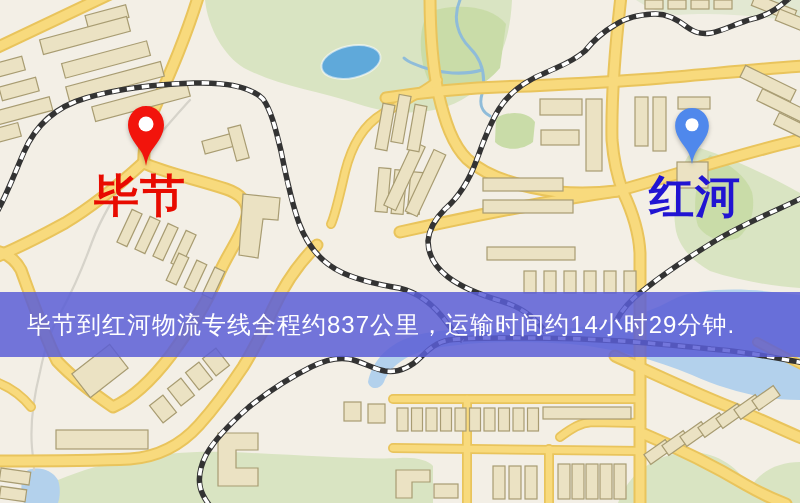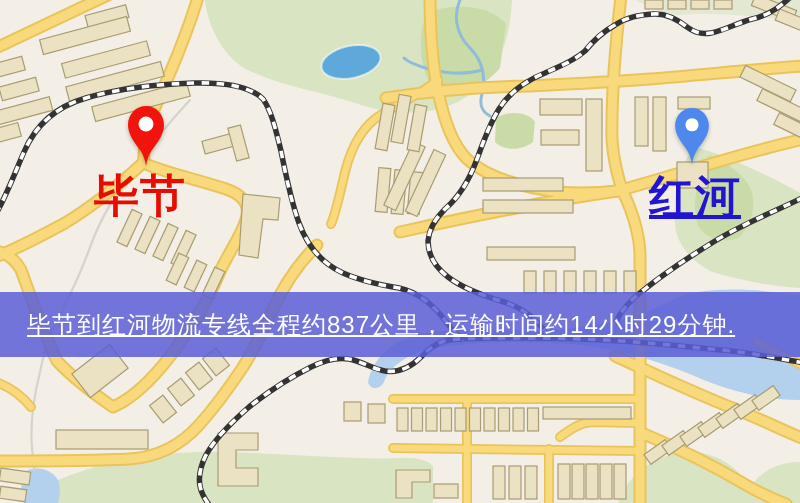--- a/index.html
+++ b/index.html
@@ -24,25 +24,25 @@
   .bld{fill:var(--building-fill);stroke:var(--building-stroke);stroke-width:1.2;}
 
   .rail-base{stroke:var(--railway-dark);stroke-width:5.5;fill:none;stroke-linecap:butt;}
   .rail-dash{stroke:var(--railway-light);stroke-width:3.6;fill:none;stroke-dasharray:7.5 7.5;stroke-linecap:butt;}
 
   .pin{position:absolute;filter:drop-shadow(0 2px 2px rgba(0,0,0,.25));z-index:6;}
   .pin svg{display:block;}
   .place-label{position:absolute;width:110px;text-align:center;font-size:45px;font-weight:bold;
                line-height:1;letter-spacing:1px;z-index:6;white-space:nowrap;}
   #origin-label{color:var(--origin-label-color);font-family:Liberation Serif, serif;}
-  #destination-label{color:var(--destination-label-color);text-decoration:underline;}
+  #destination-label{color:var(--destination-label-color);}
 
   #route-banner{position:absolute;left:0;top:292px;width:800px;height:65px;z-index:5;
                 background:var(--banner-bg);display:flex;align-items:center;
-                padding-left:27px;color:var(--banner-text);font-size:24px;letter-spacing:1px;text-decoration:underline;}
+                padding-left:27px;color:var(--banner-text);font-size:24px;letter-spacing:1px;}
 </style>
 </head>
 <body>
 
 <div id="stage">
 
   <svg id="map-svg" viewBox="0 0 800 503" aria-hidden="true">
     <defs>
       <path id="rdA" d="M-4,48 L110,-6"></path>
       <path id="rdC" d="M199,-6 C186,38 167,80 153,112 C147,132 143,152 144,163 C162,172 196,179 226,189 C241,194 249,203 247,215 C244,233 228,252 218,276 C206,305 189,330 171,355 C152,380 131,399 113,407 C97,396 73,378 57,361 C43,332 33,303 21,270 C15,259 6,253 -4,251"></path>

